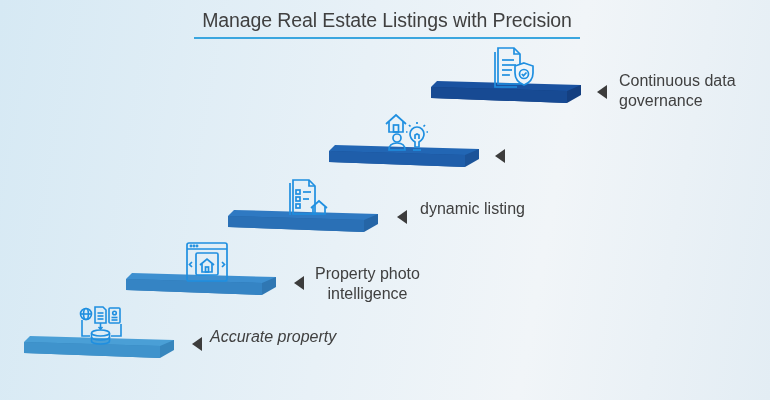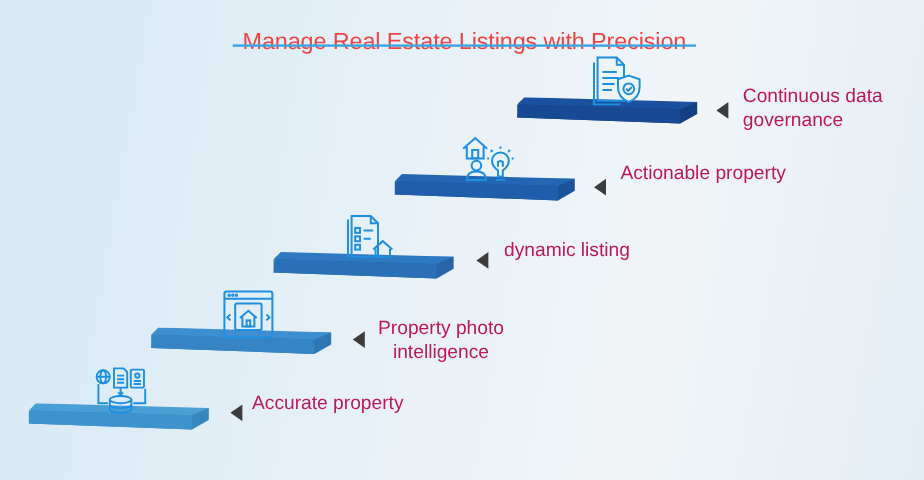--- a/index.html
+++ b/index.html
@@ -2,39 +2,39 @@
 <html><head>
 <meta charset="utf-8">
 <style>
   html, body { margin: 0; padding: 0; }
   body {
     width: 770px; height: 400px; overflow: hidden; position: relative;
     background: linear-gradient(100deg, #d6e9f4 0%, #e8f1f7 45%, #f1f5f8 70%, #e3edf4 100%);
     font-family: "Liberation Sans", sans-serif;
   }
   .title {
-    position: absolute; left: 194px; top: 24px; width: 386px;
-    text-align: center; font-size: 19.5px; color: #ef4444;
+    position: absolute; left: 194px; top: 9px; width: 386px;
+    text-align: center; font-size: 19.5px; color: #404040;
     letter-spacing: -0.1px;
   }
   .title-underline {
     position: absolute; left: 194px; top: 37px; width: 386px; height: 2px;
     background: #3aa6df;
   }
   .platform { position: absolute; }
   .platform svg { display: block; }
   .icon { position: absolute; }
   .icon svg { display: block; }
   .pointer {
     position: absolute; width: 0; height: 0;
     border-top: 7px solid transparent; border-bottom: 7px solid transparent;
     border-right: 10px solid #3c3c3c;
   }
   .label {
-    position: absolute; font-size: 16px; line-height: 20px; color: #be185d;
+    position: absolute; font-size: 16px; line-height: 20px; color: #404040;
     white-space: nowrap;
   }
 </style>
 </head>
 <body>
 
 <div class="title">Manage Real Estate Listings with Precision</div>
 <div class="title-underline"></div>
 
 <div>
@@ -61,21 +61,21 @@
       <ellipse cx="22.5" cy="28" rx="9" ry="3"></ellipse>
         <path d="M13.5 28v8c0 1.7 4 3 9 3s9-1.3 9-3v-8"></path>
         <path d="M13.5 32c0 1.7 4 3 9 3s9-1.3 9-3"></path>
       <line x1="22.5" y1="18" x2="22.5" y2="24"></line>
         <polyline points="20.5,22 22.5,24 24.5,22"></polyline>
       <path d="M4 15v16h8"></path>
         <path d="M43 19v12h-10"></path>
     </svg>
   </div>
   <div class="pointer" style="left:192px;top:337px;"></div>
-  <div class="label" style="left:210px;top:327px;">
+  <div class="label" style="left:210px;top:327px;font-style:italic;">
     <div>Accurate property</div>
   </div>
 </div>
 
 <div>
   <div class="platform" style="left:124px;top:273px;">
     <svg width="156" height="26" viewBox="0 0 156 26">
       <polygon points="4,4 152,4 152,14 138,22 2,17" fill="#2f77b3"></polygon>
       <polygon points="8,0 152,4 138,10 2,6" fill="#3d8fd0"></polygon>
       <polygon points="2,6 138,10 138,22 2,17" fill="#3584c4"></polygon>
@@ -151,21 +151,20 @@
       <path d="M31 27v-4l2-1 2 1v4"></path>
       <line x1="33" y1="10" x2="33" y2="12"></line>
         <line x1="25" y1="13" x2="26.5" y2="14.5"></line>
         <line x1="41" y1="13" x2="39.5" y2="14.5"></line>
         <line x1="22" y1="20" x2="23.5" y2="20"></line>
         <line x1="44" y1="20" x2="42.5" y2="20"></line>
     </svg>
   </div>
   <div class="pointer" style="left:495px;top:149px;"></div>
   <div class="label" style="left:517px;top:135px;">
-    <div>Actionable property</div>
   </div>
 </div>
 
 <div>
   <div class="platform" style="left:429px;top:81px;">
     <svg width="156" height="26" viewBox="0 0 156 26">
       <polygon points="4,4 152,4 152,14 138,22 2,17" fill="#143f80"></polygon>
       <polygon points="8,0 152,4 138,10 2,6" fill="#1a52a0"></polygon>
       <polygon points="2,6 138,10 138,22 2,17" fill="#174a93"></polygon>
     </svg>

